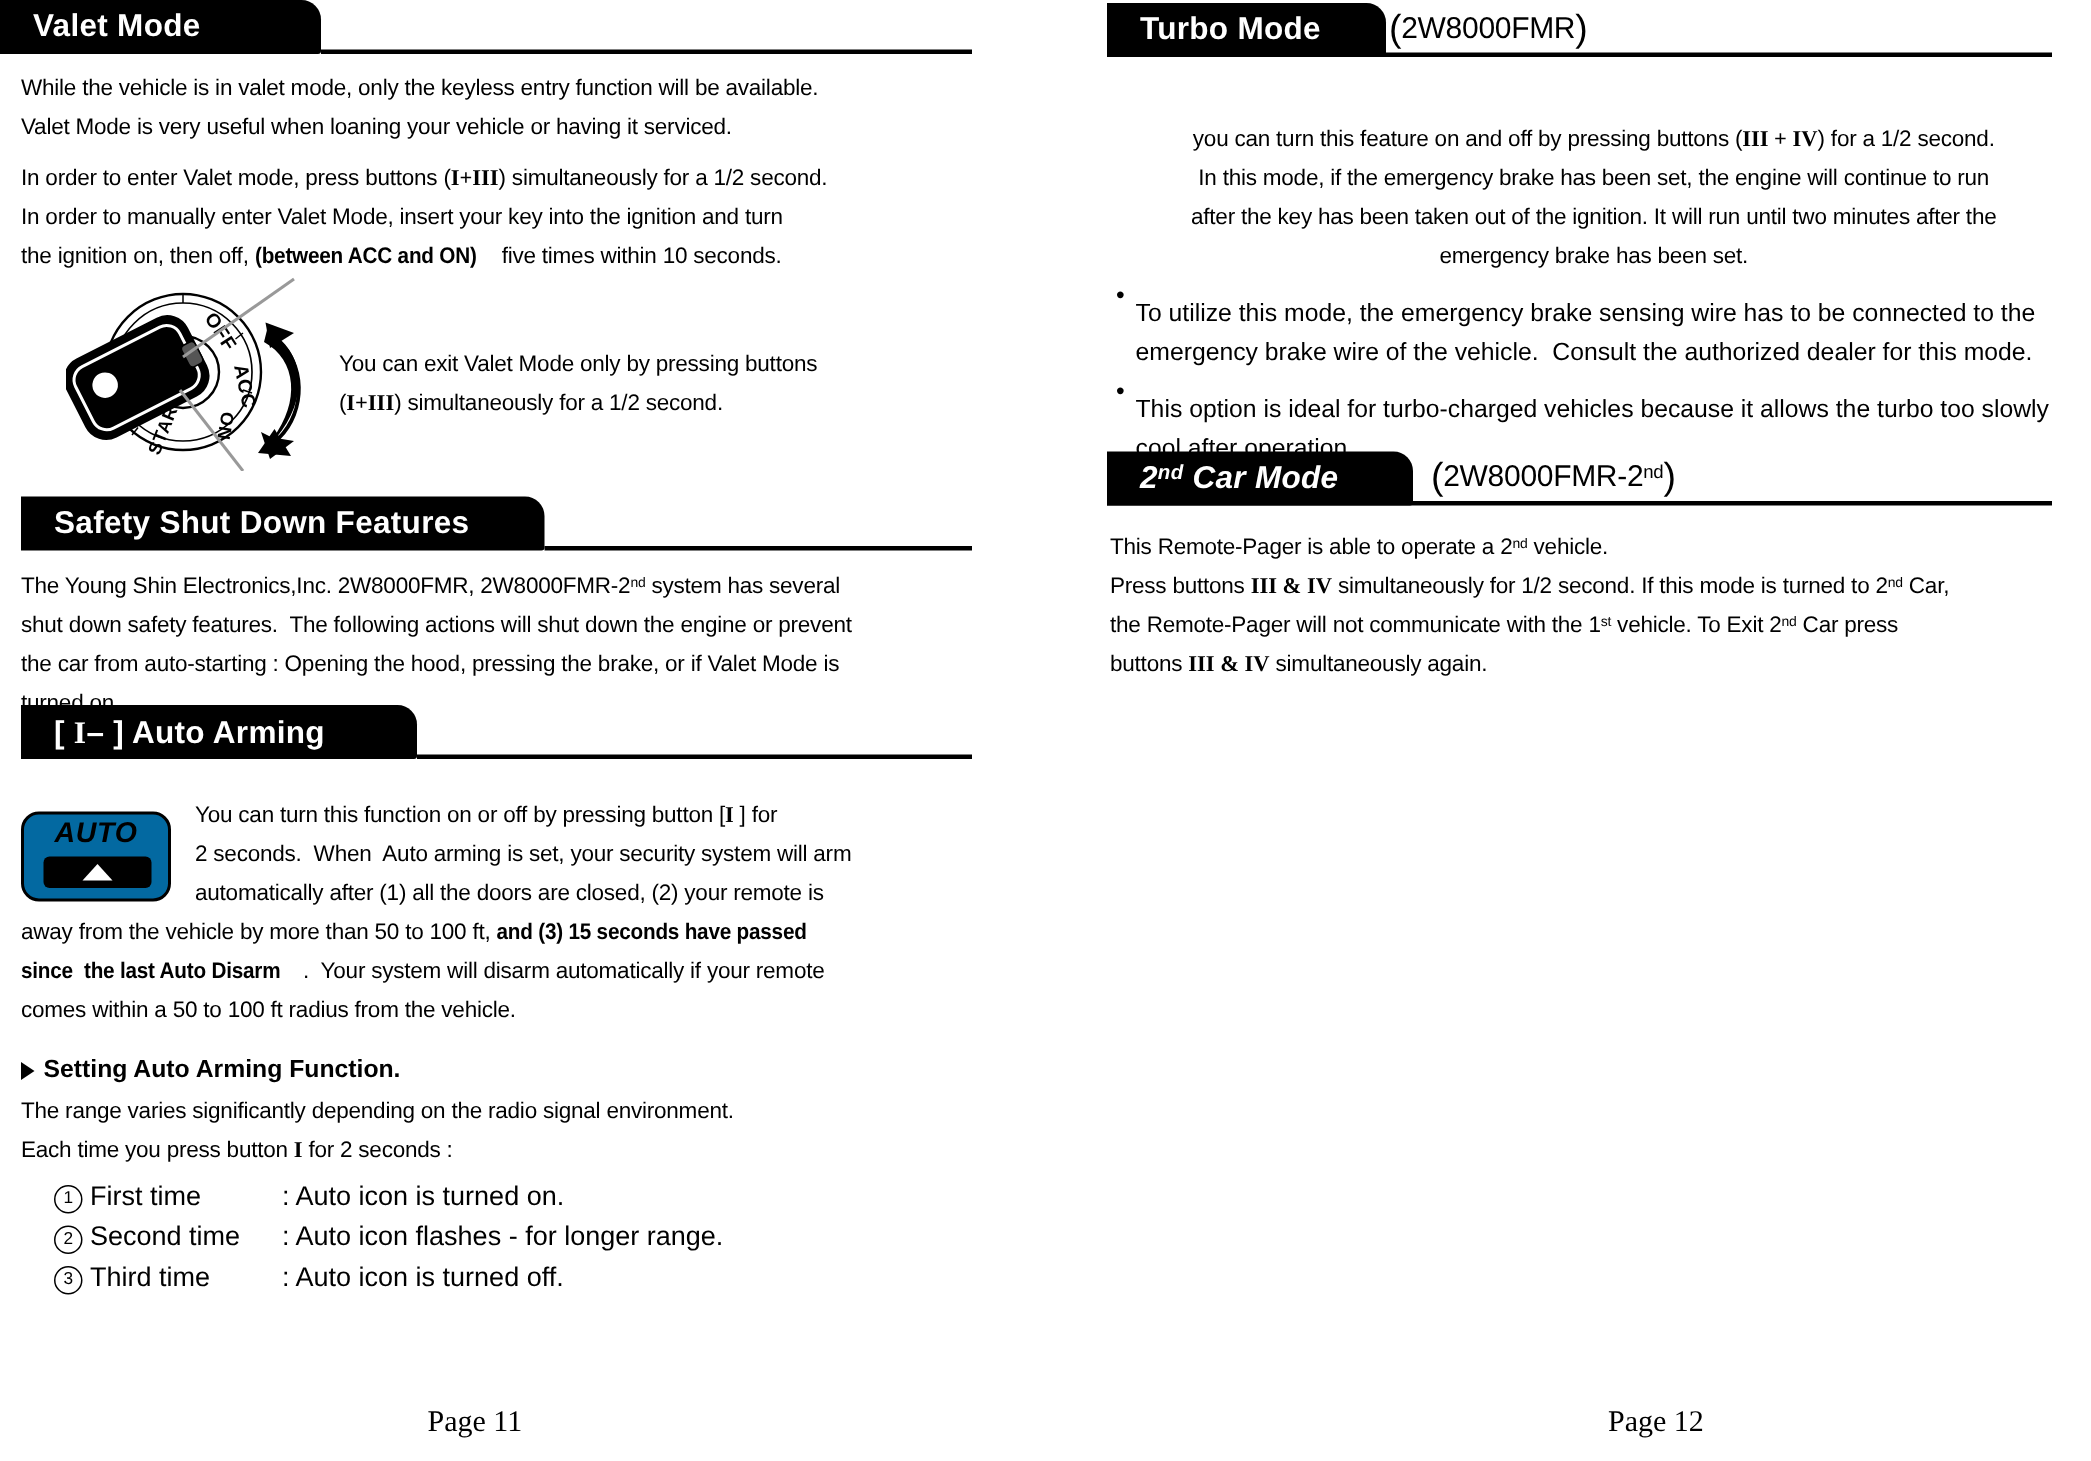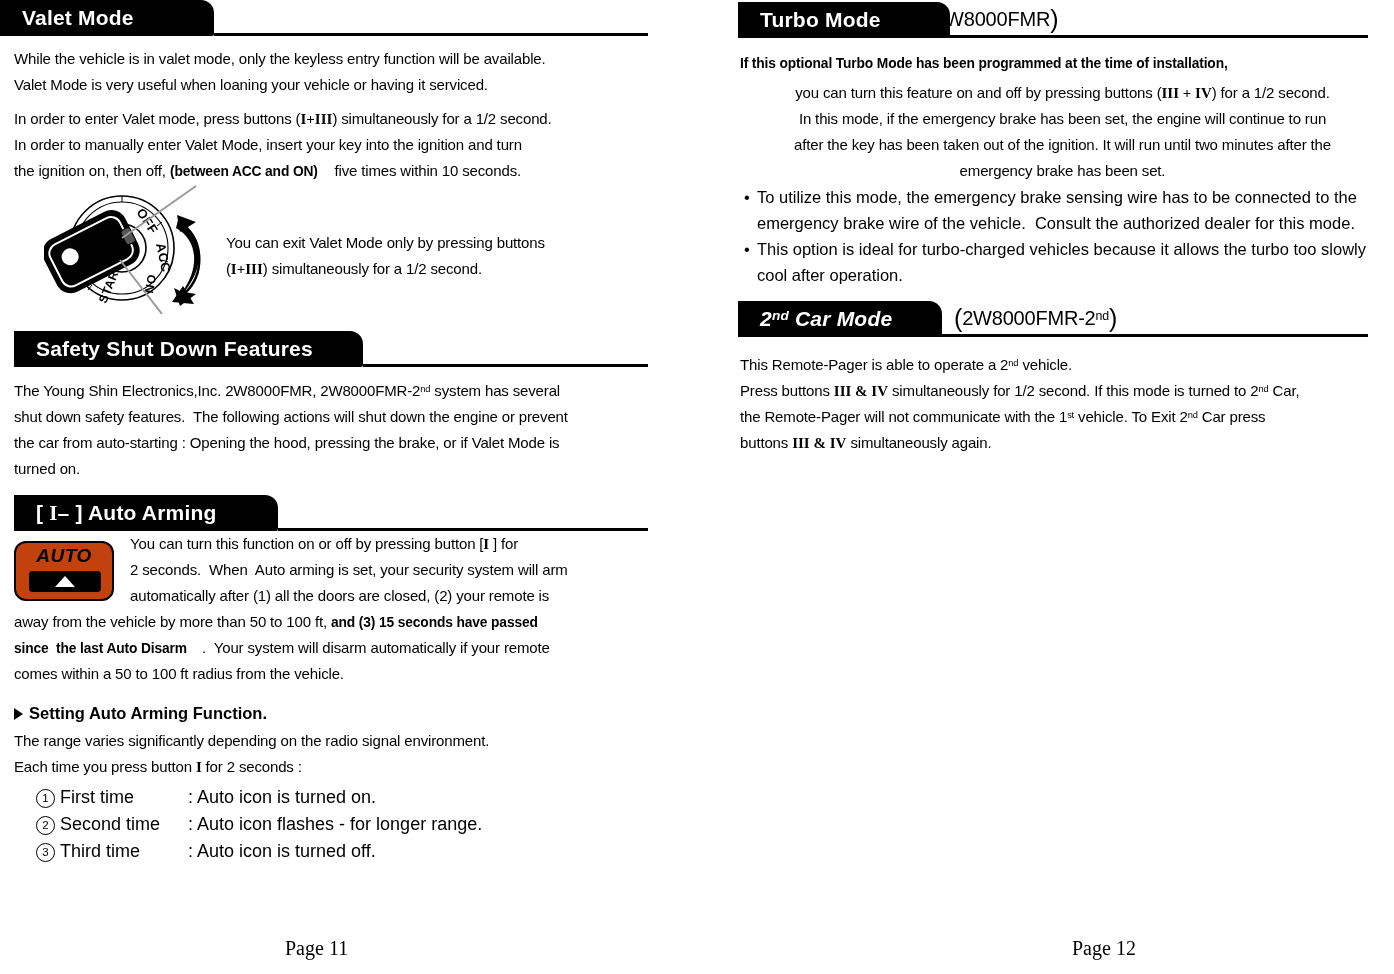--- a/index.html
+++ b/index.html
@@ -94,21 +94,21 @@
   }
 
   
   .auto-icon {
     position: absolute;
     width: 100px;
     height: 60px;
     border: 2.5px solid #000;
     border-radius: 12px;
     box-sizing: border-box;
-    background: #c2410c;
+    background: #0369a1;
   }
   .auto-icon .auto-word {
     position: absolute;
     top: 2px;
     left: 0; right: 0;
     text-align: center;
     font-style: italic;
     font-weight: bold;
     font-size: 19px;
     letter-spacing: .5px;
@@ -151,21 +151,21 @@
     flex: 0 0 auto;
     position: relative;
     top: -1px;
   }
   .num-list .what { display: inline-block; width: 128px; }
 
   
   .bullets { position: absolute; font-size: 16.5px; line-height: 26px; }
   .bullets .bl { display: flex; }
   .bullets .dot { flex: 0 0 auto; width: 13px; }
-  .bullets .txt { white-space: pre-wrap; }
+  .bullets .txt { white-space: pre-wrap; margin-top: 12px; }
 
   
   .arrow-head { position: absolute; font-size: 16.5px; font-weight: bold; display: flex; align-items: center; }
   .arrow-head .tri {
     width: 0; height: 0;
     border-top: 6px solid transparent;
     border-bottom: 6px solid transparent;
     border-left: 9px solid #000;
     margin-right: 6px;
   }
@@ -250,21 +250,21 @@
     <div class="tab" style="width:349px;">
       <span class="tab-label">Safety Shut Down Features</span>
     </div>
   </div>
 
   <div class="body-text" style="left:14px; top:378px; width:650px;"><span>The Young Shin Electronics,Inc. 2W8000FMR, 2W8000FMR-2</span><sup>nd</sup><span> system has several
 shut down safety features.  The following actions will shut down the engine or prevent
 the car from auto-starting : Opening the hood, pressing the brake, or if Valet Mode is
 turned on.</span></div>
 
-  <div class="sec" style="left:14px; top:495px; width:634px;text-align:right;">
+  <div class="sec" style="left:14px; top:470px; width:634px;text-align:right;">
     <div class="rule" style="left:264px; width:370px;"></div>
     <div class="tab" style="width:264px;">
       <span class="tab-label"><span>[ </span><span class="romup">I</span><span>–</span><span> ] Auto Arming</span></span>
     </div>
   </div>
 
   <div class="auto-icon" style="left:14px; top:541px;">
     <div class="auto-word">AUTO</div>
     <div class="auto-bar">
       <div class="auto-tri"></div>
@@ -305,27 +305,26 @@
     </div>
   </div>
 
   <div class="page-no" style="left:285px;">Page 11</div>
 </div>
 
 <div class="page page-right">
 
   <div class="sec" style="left:38px; top:2px; width:630px;">
     <div class="rule" style="left:0px; width:630px;"></div>
-    <div class="tab" style="width:212px;text-align:center;">
+    <div class="tab" style="width:186px;text-align:center;">
       <span class="tab-label">Turbo Mode</span>
     </div>
     <div class="model" style="left:188px;"><span class="paren">(</span><span>2W8000FMR</span><span class="paren">)</span></div>
   </div>
 
-  <div class="body-text" style="left:40px; top:50px; width:636px;"><span class="cond">If this optional Turbo Mode has been programmed at the time of installation,</span></div>
 
   <div class="body-text" style="left:40px; top:80px; width:645px;text-align:center;"><span>you can turn this feature on and off by pressing buttons (</span><span class="rom">III + IV</span><span>) for a 1/2 second.
 In this mode, if the emergency brake has been set, the engine will continue to run
 after the key has been taken out of the ignition. It will run until two minutes after the
 emergency brake has been set.</span></div>
 
   <div class="bullets" style="left:44px; top:184px; width:645px;">
     <div class="bl">
       <span class="dot">•</span>
       <span class="txt">To utilize this mode, the emergency brake sensing wire has to be connected to the

